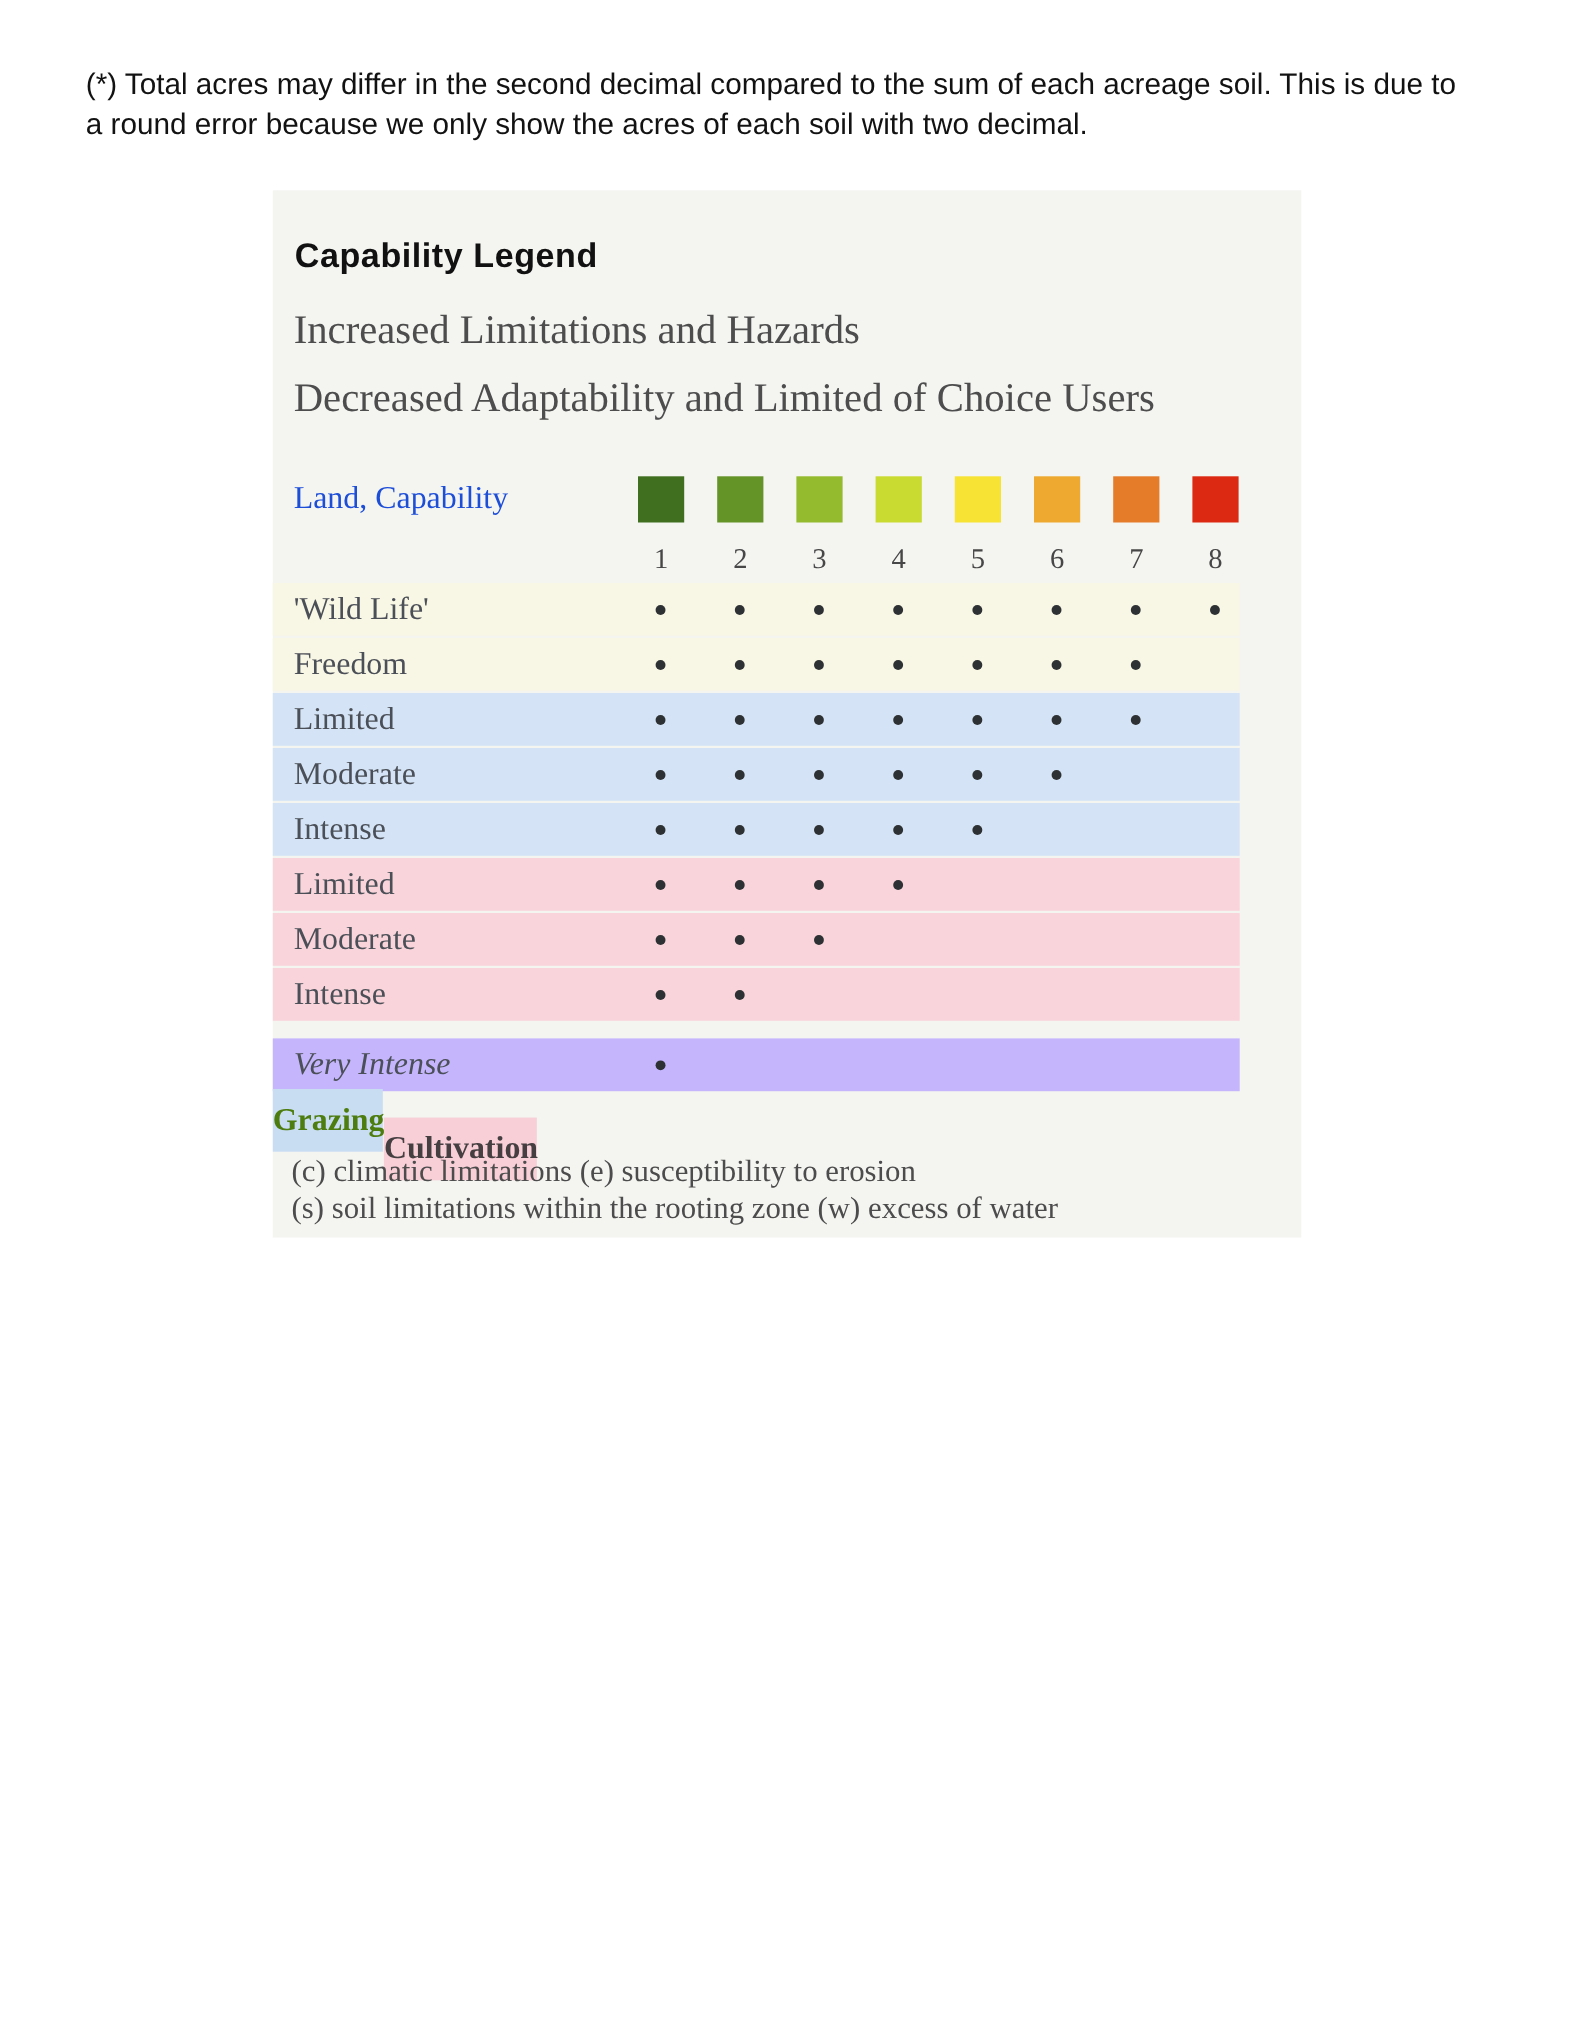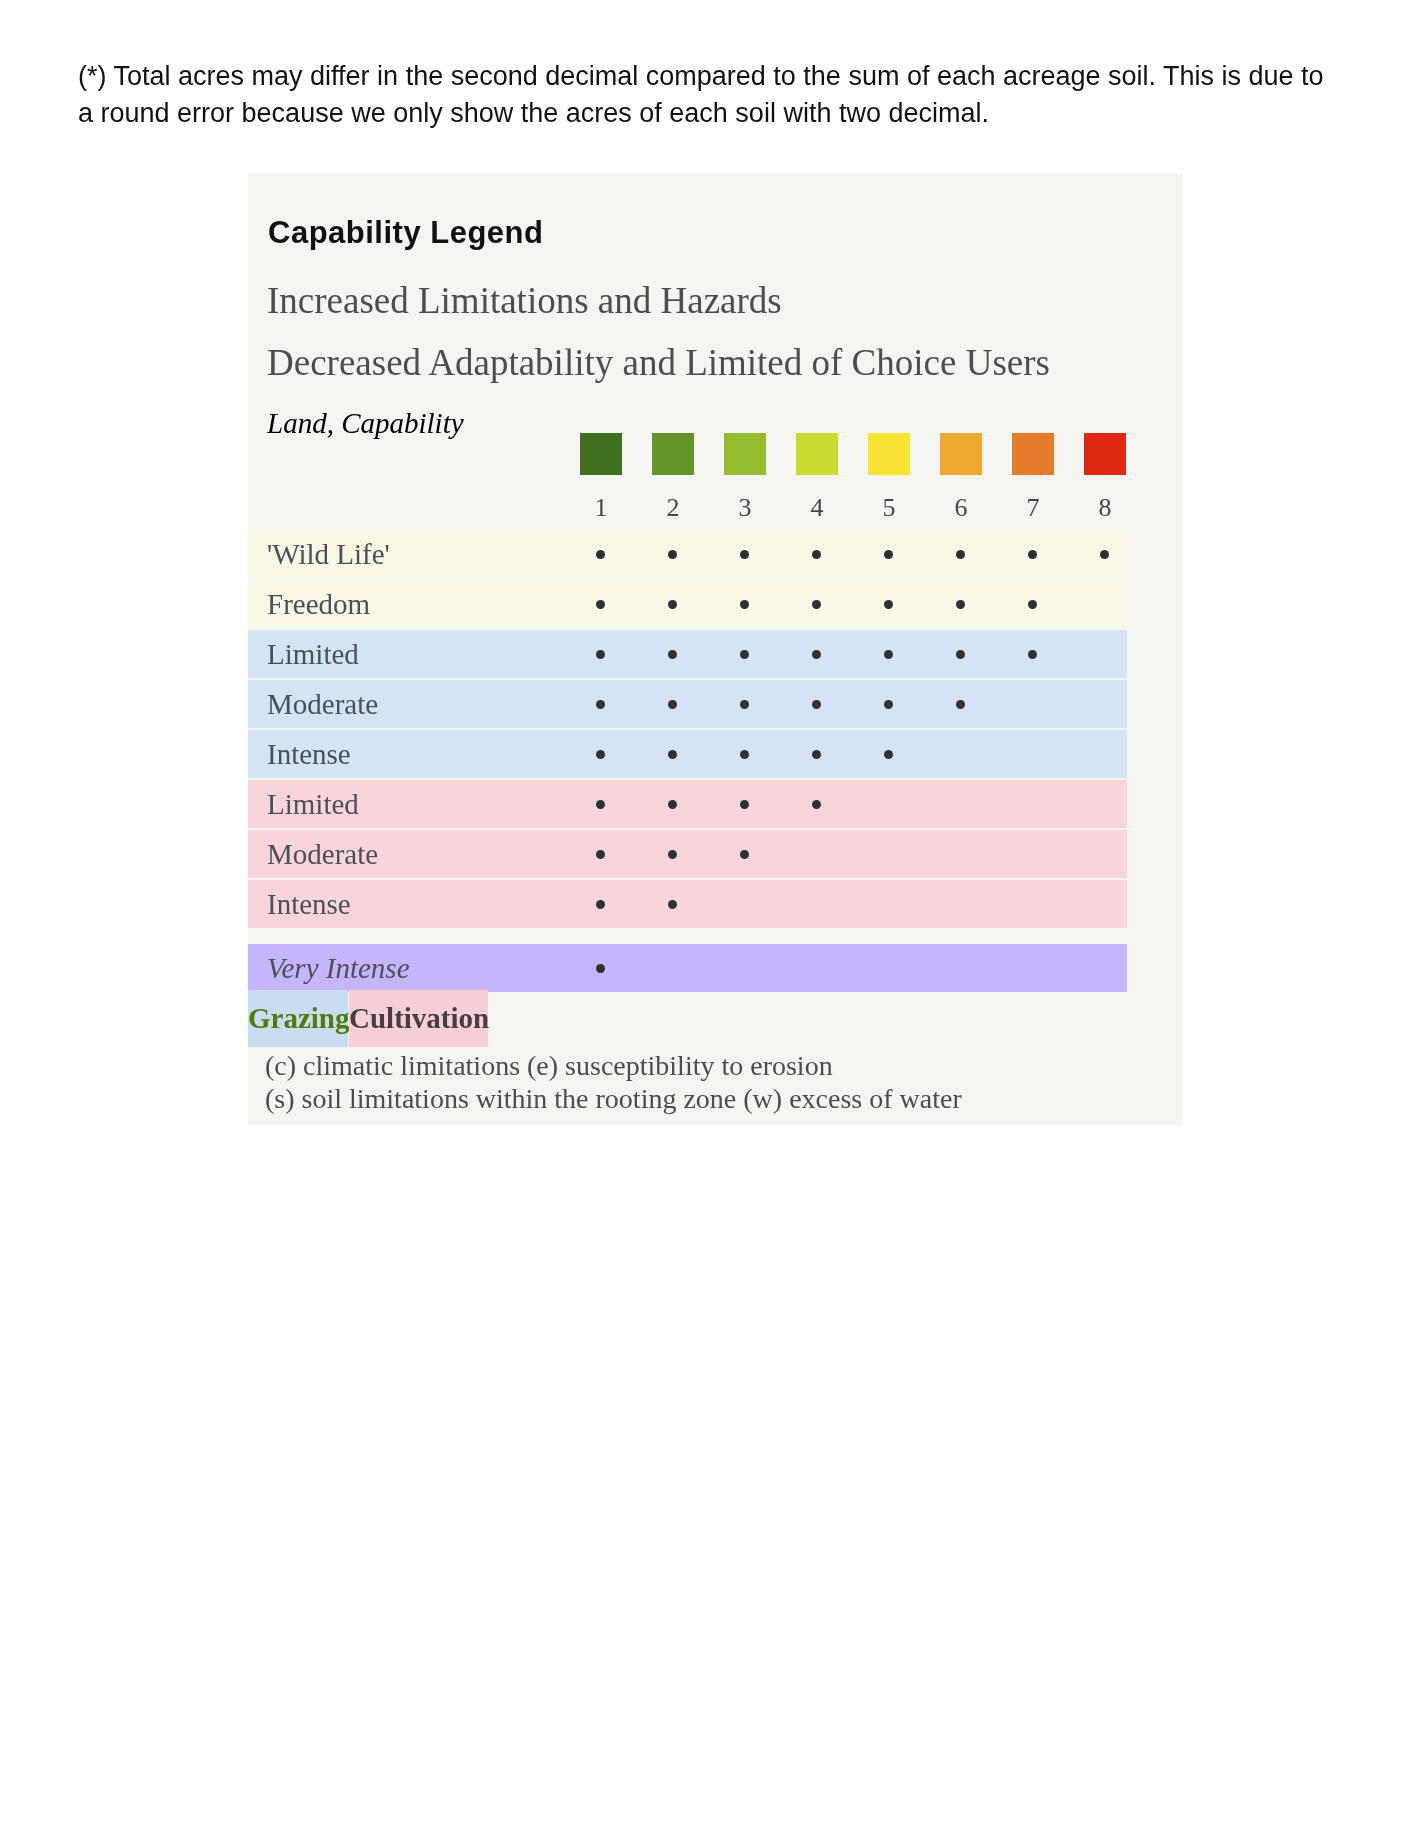--- a/index.html
+++ b/index.html
@@ -16,21 +16,21 @@
   }
 
   .panel-title{
     position:absolute;left:20px;top:42px;
     font-family:"Liberation Sans",sans-serif;font-weight:bold;font-size:31px;color:#111111;
     letter-spacing:0.5px;
   }
   .subtitle{position:absolute;left:19px;font-size:37px;color:#4d4d4d;white-space:nowrap;}
   .subtitle.s1{top:106px;}
   .subtitle.s2{top:168px;}
-  .scale-label{position:absolute;left:19px;top:234px;font-size:29px;color:#000000;font-style:italic;}
+  .scale-label{position:absolute;left:19px;top:264px;font-size:29px;color:#1d4ed8;}
 
   .swatch{position:absolute;top:260px;width:42px;height:42px;}
   .colnum{position:absolute;top:320px;width:42px;text-align:center;font-size:26px;color:#474747;}
 
   .lrow{position:absolute;left:0;width:879px;height:48px;}
   .lrow .rlabel{
     position:absolute;left:19px;top:50%;transform:translateY(-50%);
     font-size:29px;color:#4b4f57;white-space:nowrap;
   }
   .dot{position:absolute;top:20px;width:9px;height:9px;border-radius:50%;}
@@ -142,17 +142,17 @@
         <div class="dot" style="left: 348px; background: rgb(46, 49, 51);"></div>
         <div class="dot" style="left: 420px; background: rgb(46, 49, 51);"></div>
       </div>
       <div class="lrow" style="top: 771px; background: #c4b5fd; font-style: italic;">
         <span class="rlabel">Very Intense</span>
         <div class="dot" style="left: 348px; background: rgb(46, 49, 51);"></div>
       </div>
     </div>
 
   <div class="chip grazing" style="background: rgb(200, 220, 242); color: #4d7c0f;">Grazing</div>
-  <div class="chip cultivation" style="background: rgb(248, 206, 215); color: rgb(69, 63, 65);">Cultivation</div>
+  <div class="chip cultivation" style="background: rgb(248, 206, 215); color: rgb(69, 63, 65); margin-top: 26px;">Cultivation</div>
 
   <div class="footnote f2">(s) soil limitations within the rooting zone (w) excess of water</div>
   <div class="footnote f1">(c) climatic limitations (e) susceptibility to erosion</div>
 </div>
 
 </body></html>

